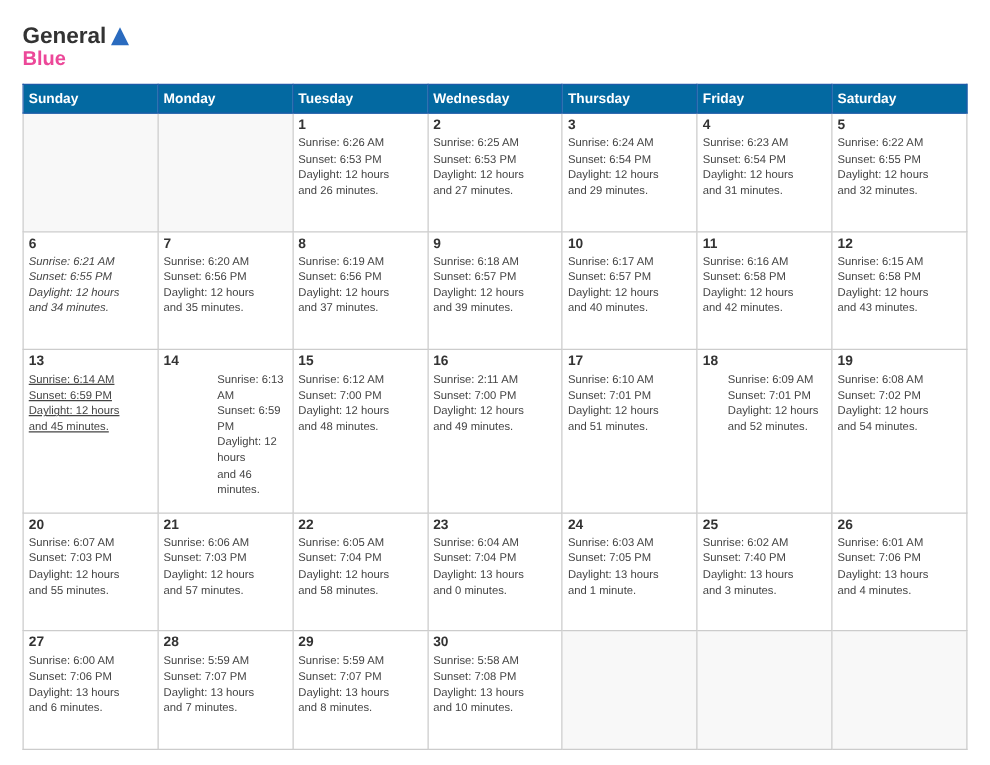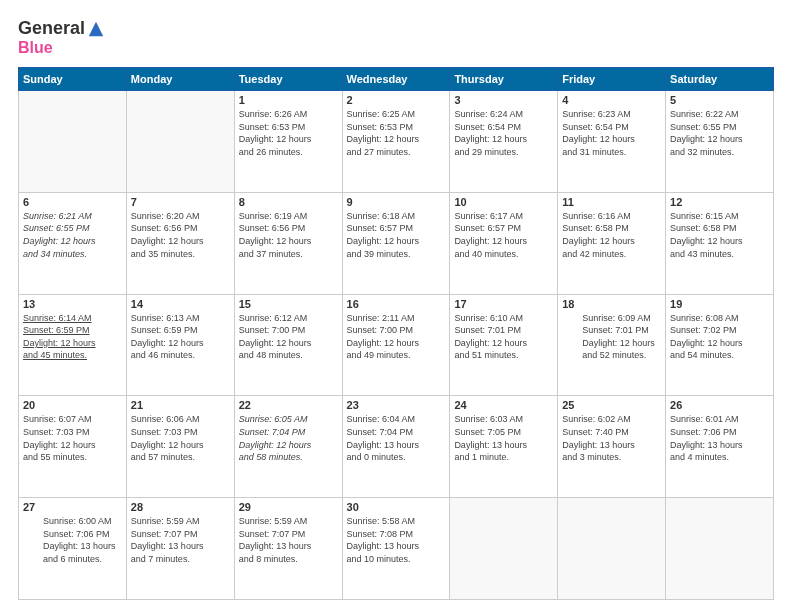--- a/index.html
+++ b/index.html
@@ -220,21 +220,21 @@
         <tr>
           <td>
             <span class="day-num">13</span>
             <div class="day-info" style="white-space: pre-line; text-decoration: underline;">Sunrise: 6:14 AM
 Sunset: 6:59 PM
 Daylight: 12 hours
 and 45 minutes.</div>
           </td>
           <td>
             <span class="day-num">14</span>
-            <div class="day-info" style="white-space: pre-line;">Sunrise: 6:13 AM
+            <div class="day-info" style="white-space: pre-line; margin-left: 43px;">Sunrise: 6:13 AM
 Sunset: 6:59 PM
 Daylight: 12 hours
 and 46 minutes.</div>
           </td>
           <td>
             <span class="day-num">15</span>
             <div class="day-info" style="white-space: pre-line;">Sunrise: 6:12 AM
 Sunset: 7:00 PM
 Daylight: 12 hours
 and 48 minutes.</div>
@@ -278,21 +278,21 @@
           </td>
           <td>
             <span class="day-num">21</span>
             <div class="day-info" style="white-space: pre-line;">Sunrise: 6:06 AM
 Sunset: 7:03 PM
 Daylight: 12 hours
 and 57 minutes.</div>
           </td>
           <td>
             <span class="day-num">22</span>
-            <div class="day-info" style="white-space: pre-line; font-style: italic;">Sunrise: 6:05 AM
+            <div class="day-info" style="white-space: pre-line;">Sunrise: 6:05 AM
 Sunset: 7:04 PM
 Daylight: 12 hours
 and 58 minutes.</div>
           </td>
           <td>
             <span class="day-num">23</span>
             <div class="day-info" style="white-space: pre-line;">Sunrise: 6:04 AM
 Sunset: 7:04 PM
 Daylight: 13 hours
 and 0 minutes.</div>
@@ -315,21 +315,21 @@
             <span class="day-num">26</span>
             <div class="day-info" style="white-space: pre-line;">Sunrise: 6:01 AM
 Sunset: 7:06 PM
 Daylight: 13 hours
 and 4 minutes.</div>
           </td>
         </tr>
         <tr>
           <td>
             <span class="day-num">27</span>
-            <div class="day-info" style="white-space: pre-line; margin-left: 20px;">Sunrise: 6:00 AM
+            <div class="day-info" style="white-space: pre-line;">Sunrise: 6:00 AM
 Sunset: 7:06 PM
 Daylight: 13 hours
 and 6 minutes.</div>
           </td>
           <td>
             <span class="day-num">28</span>
             <div class="day-info" style="white-space: pre-line;">Sunrise: 5:59 AM
 Sunset: 7:07 PM
 Daylight: 13 hours
 and 7 minutes.</div>

